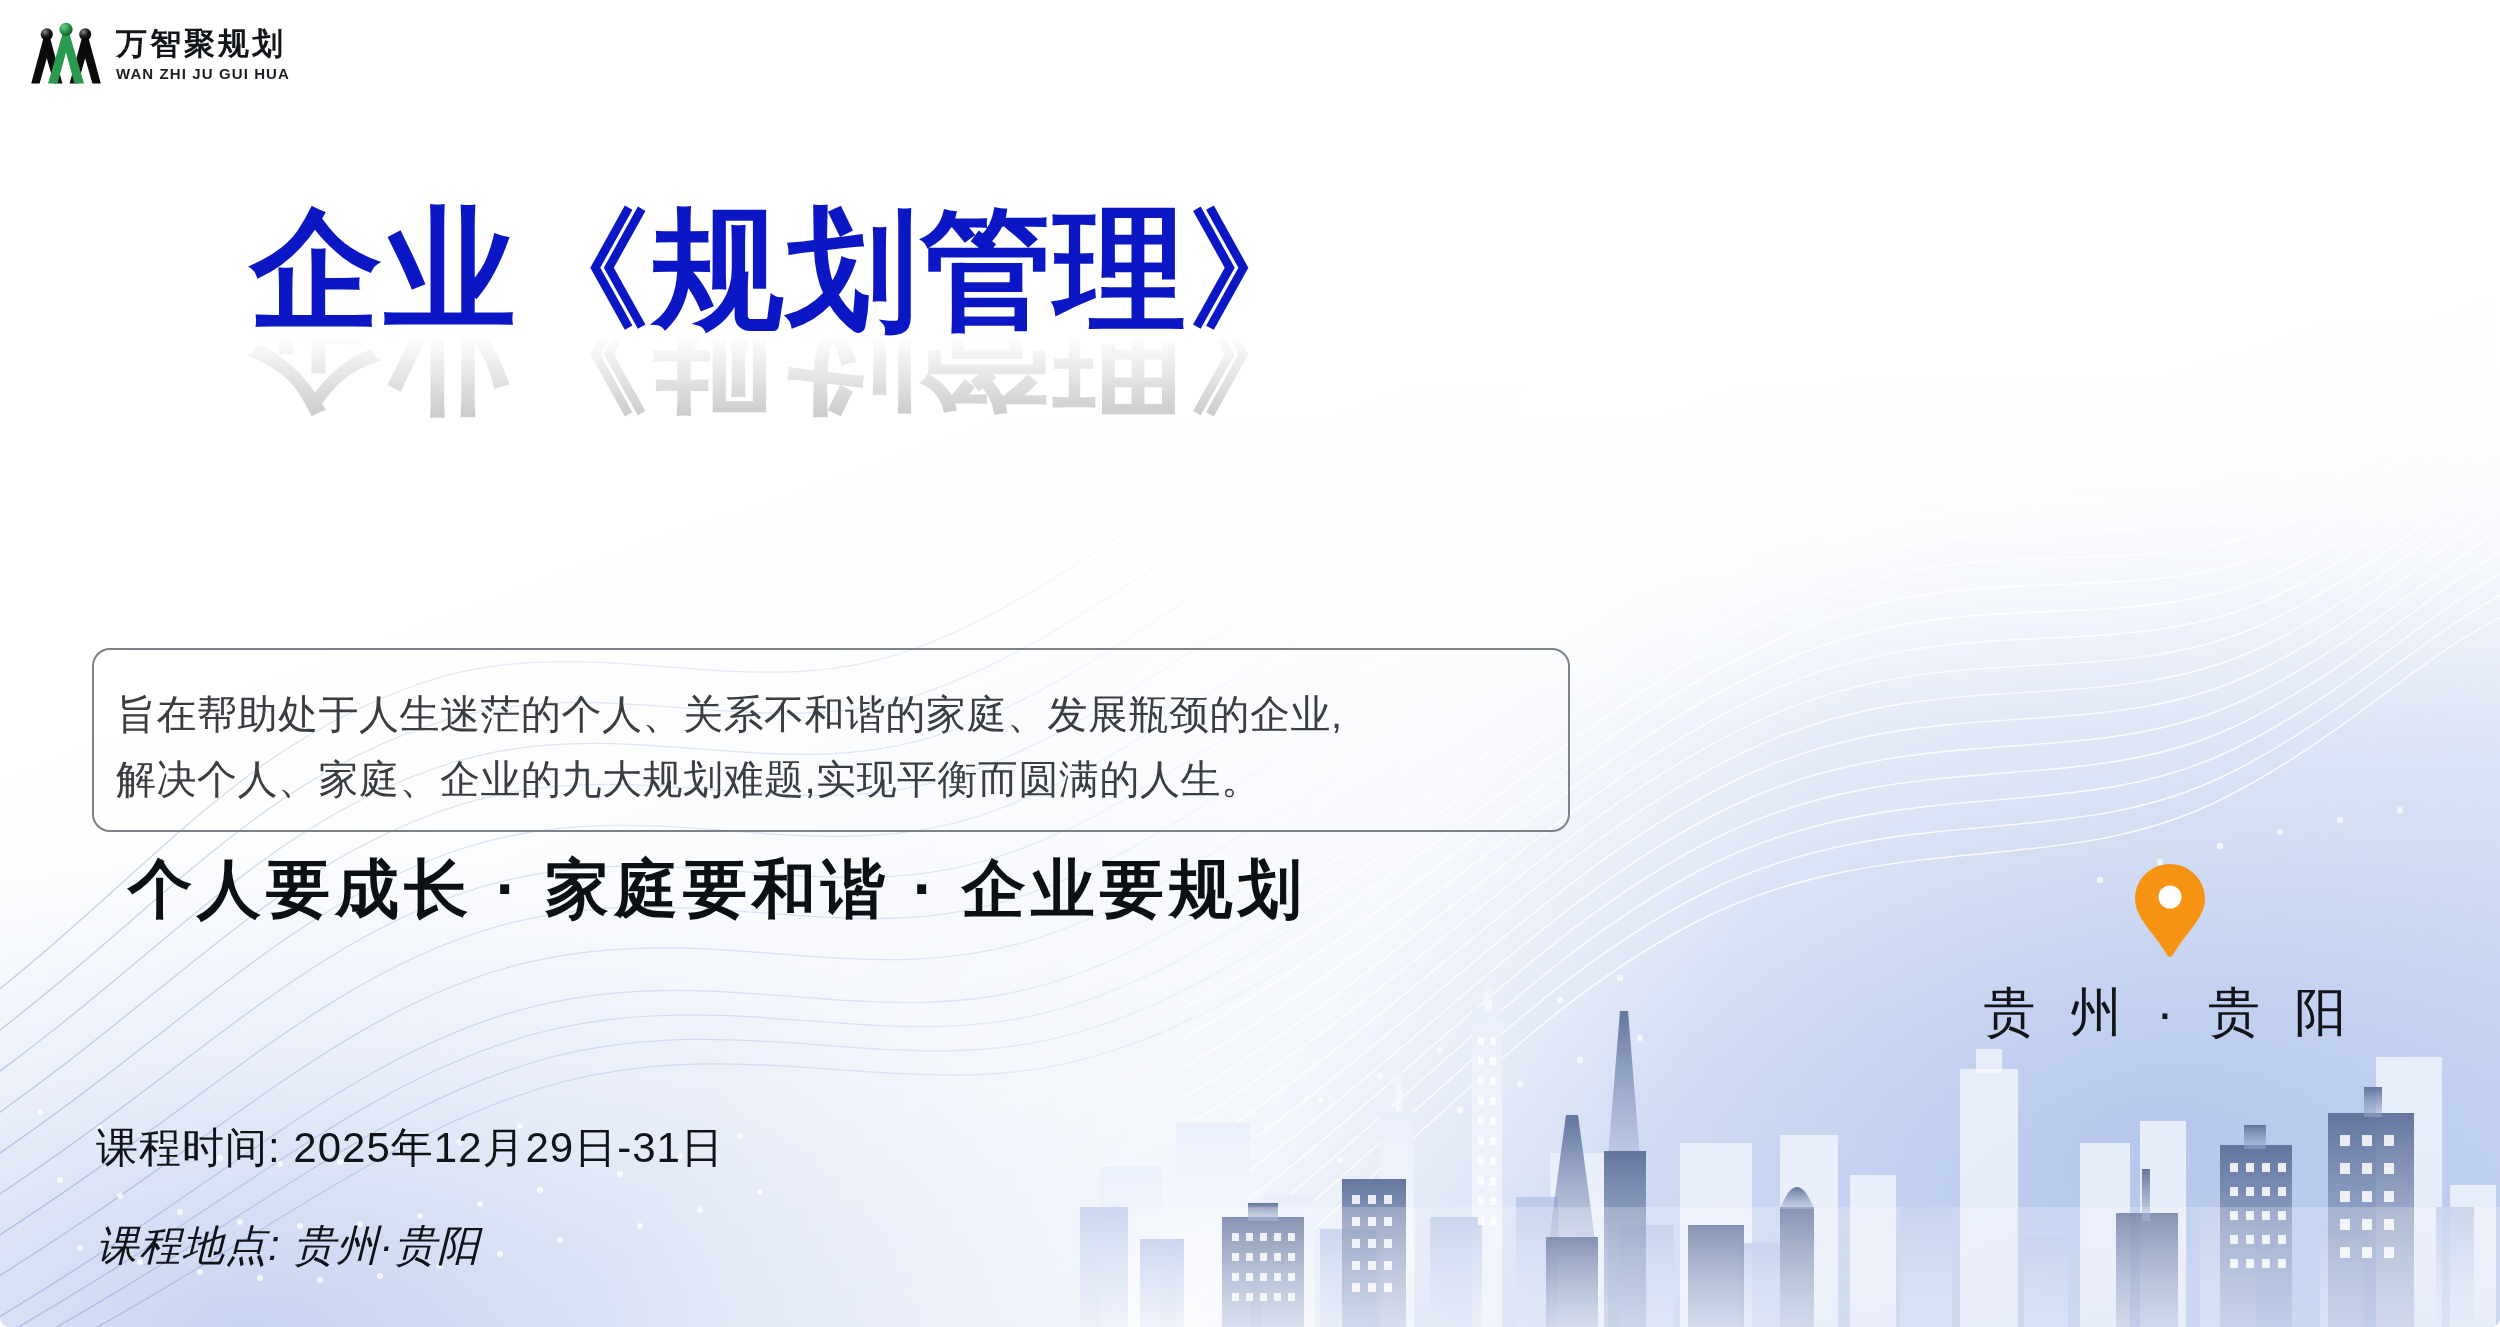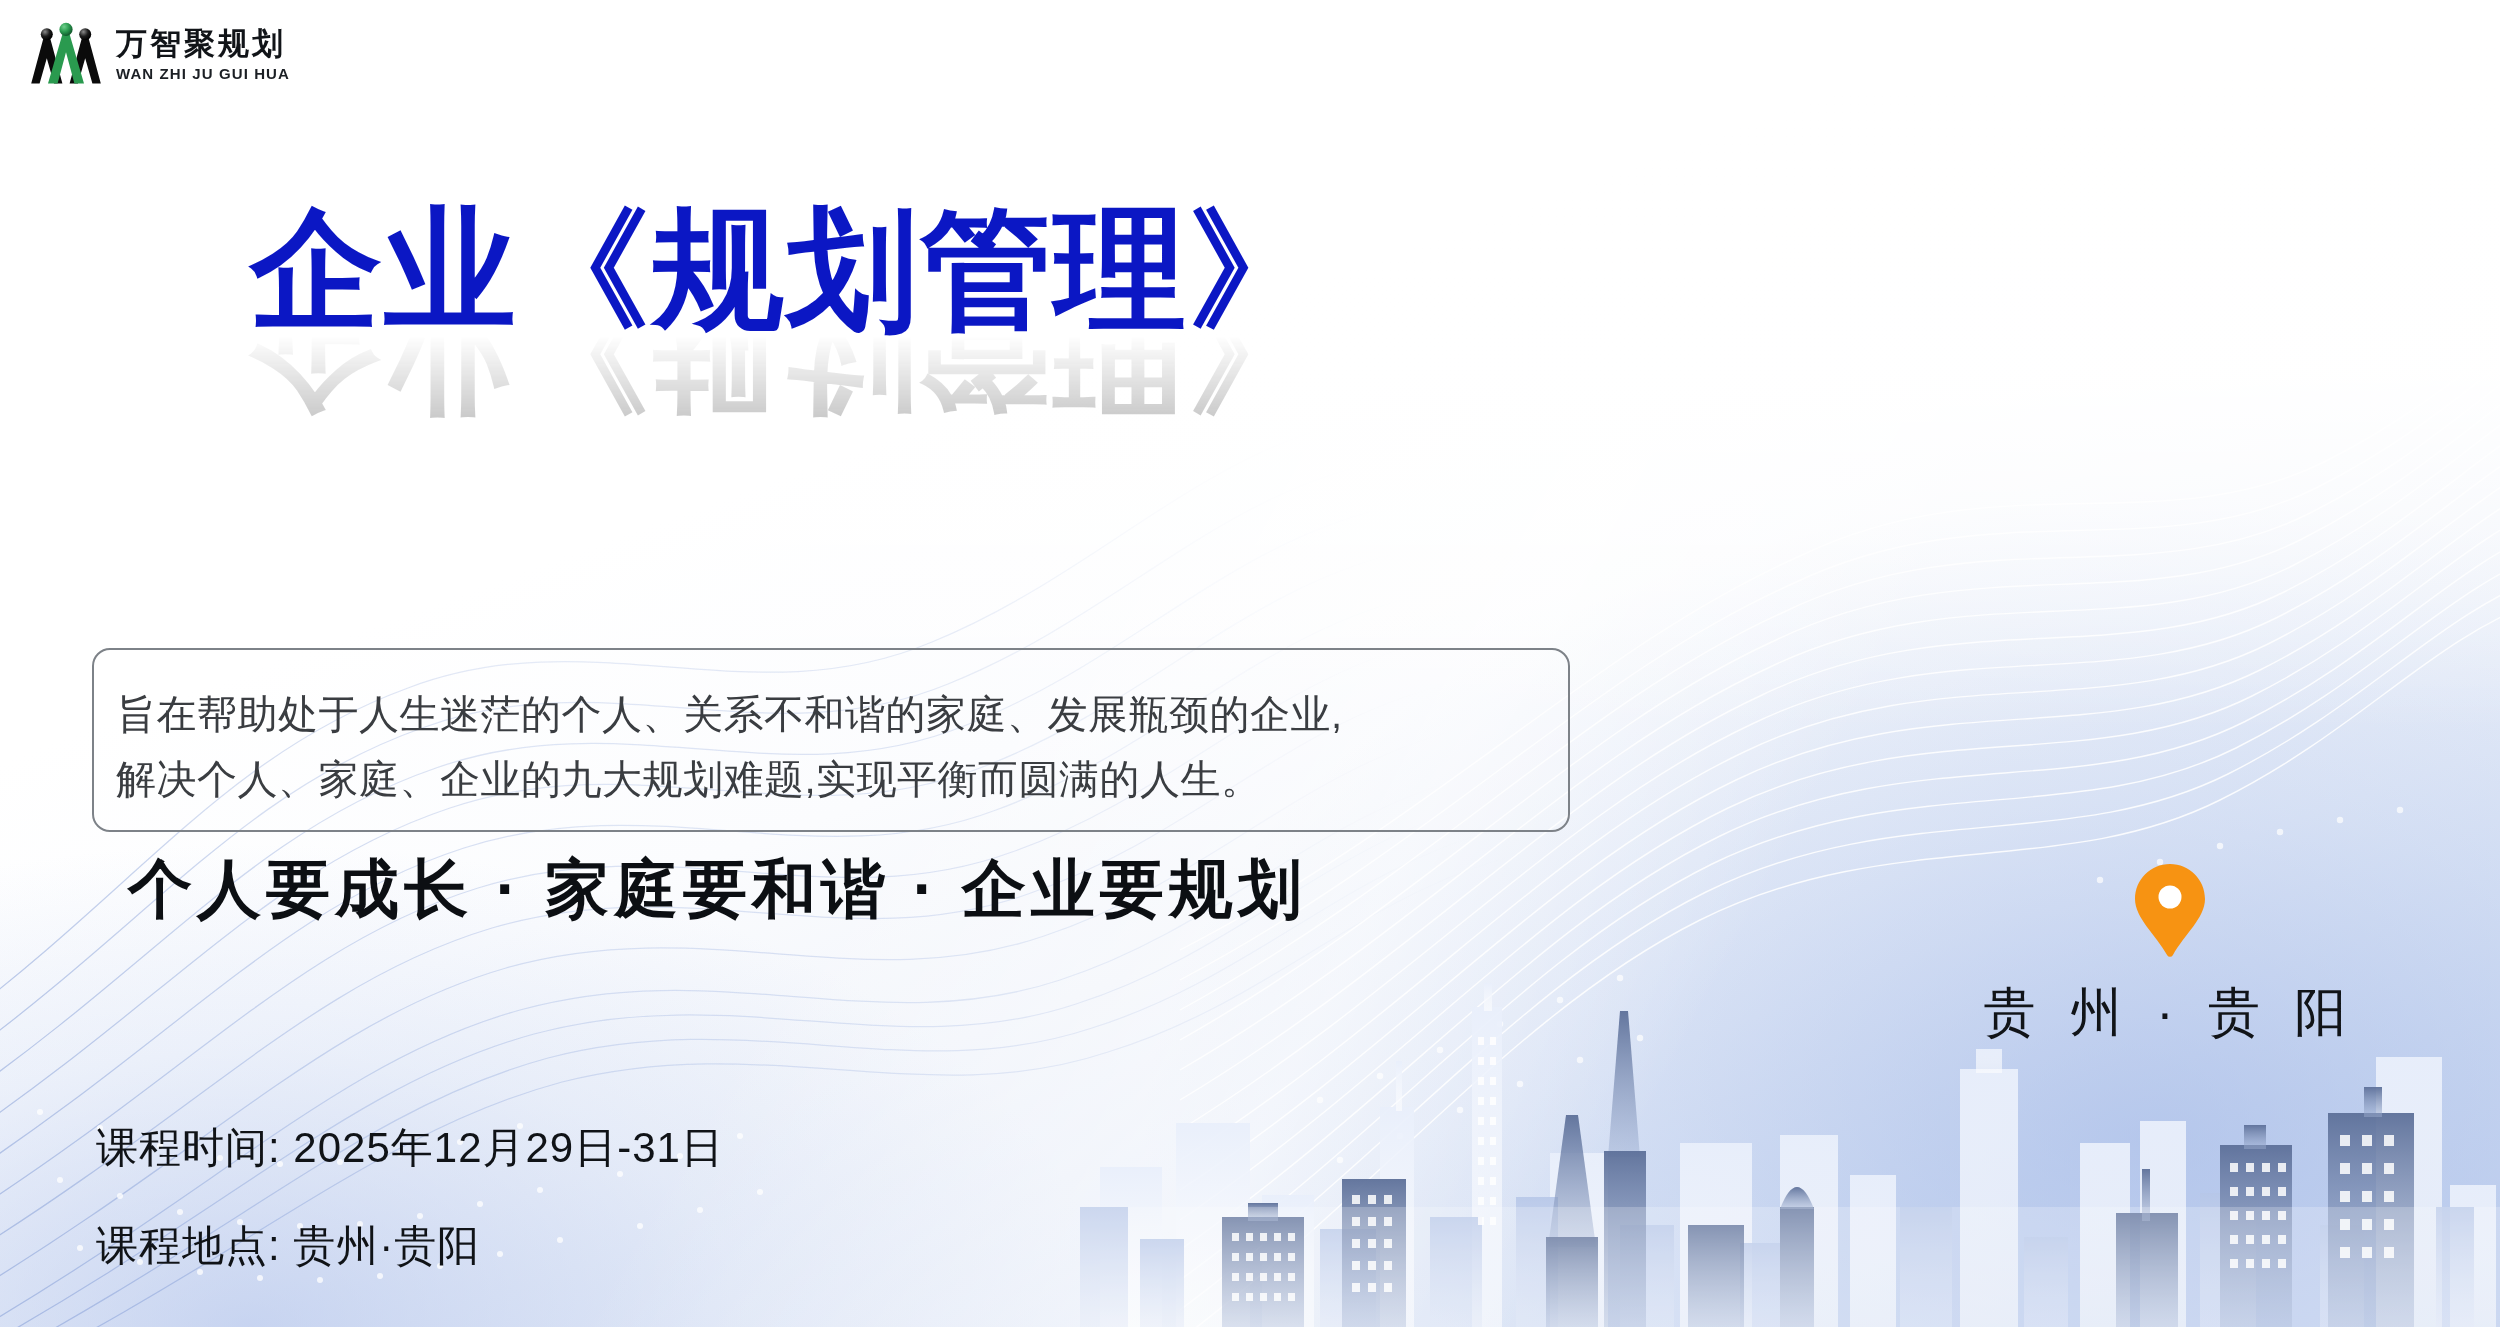--- a/index.html
+++ b/index.html
@@ -5,20 +5,21 @@
   html,body{margin:0;padding:0;}
   body{
     width:2500px;height:1327px;overflow:hidden;
     font-family:"Liberation Sans","DejaVu Sans",sans-serif;
     background:#ffffff;
   }
   #poster{
     position:relative;width:2500px;height:1327px;overflow:hidden;
     background:
       linear-gradient(160deg,#ffffff 0%,#ffffff 34%,#fbfcfe 50%,#f2f5fb 62%,#e6ecf8 74%,#d7e1f4 86%,#c9d6f0 100%);
+    border-radius: 9px;
   }
 
   
   .bg-layer{position:absolute;inset:0;pointer-events:none;}
 
   .wash-right{
     background:radial-gradient(ellipse 1400px 900px at 86% 86%, rgba(150,175,228,.52) 0%, rgba(170,192,234,.28) 38%, rgba(255,255,255,0) 72%);
   }
   .wash-left{
     background:radial-gradient(ellipse 1100px 620px at 10% 100%, rgba(158,180,230,.50) 0%, rgba(186,203,238,.24) 45%, rgba(255,255,255,0) 78%);
@@ -110,21 +111,21 @@
 
   
   .course{
     position:absolute;left:96px;top:1120px;
   }
   .course-row{
     font-family:"Liberation Sans","DejaVu Sans",sans-serif;
     font-size:42px;color:#101317;letter-spacing:1px;white-space:nowrap;
     margin-bottom:42px;
   }
-  .course-row:last-child{margin-bottom:0;}
+  .course-row:last-child{margin-bottom:0;font-style:italic;}
 </style>
 </head>
 <body>
 
 <div id="poster">
 
   <div class="bg-layer wash-right"></div>
   <div class="bg-layer wash-left"></div>
 
   <div class="bg-layer mesh">

